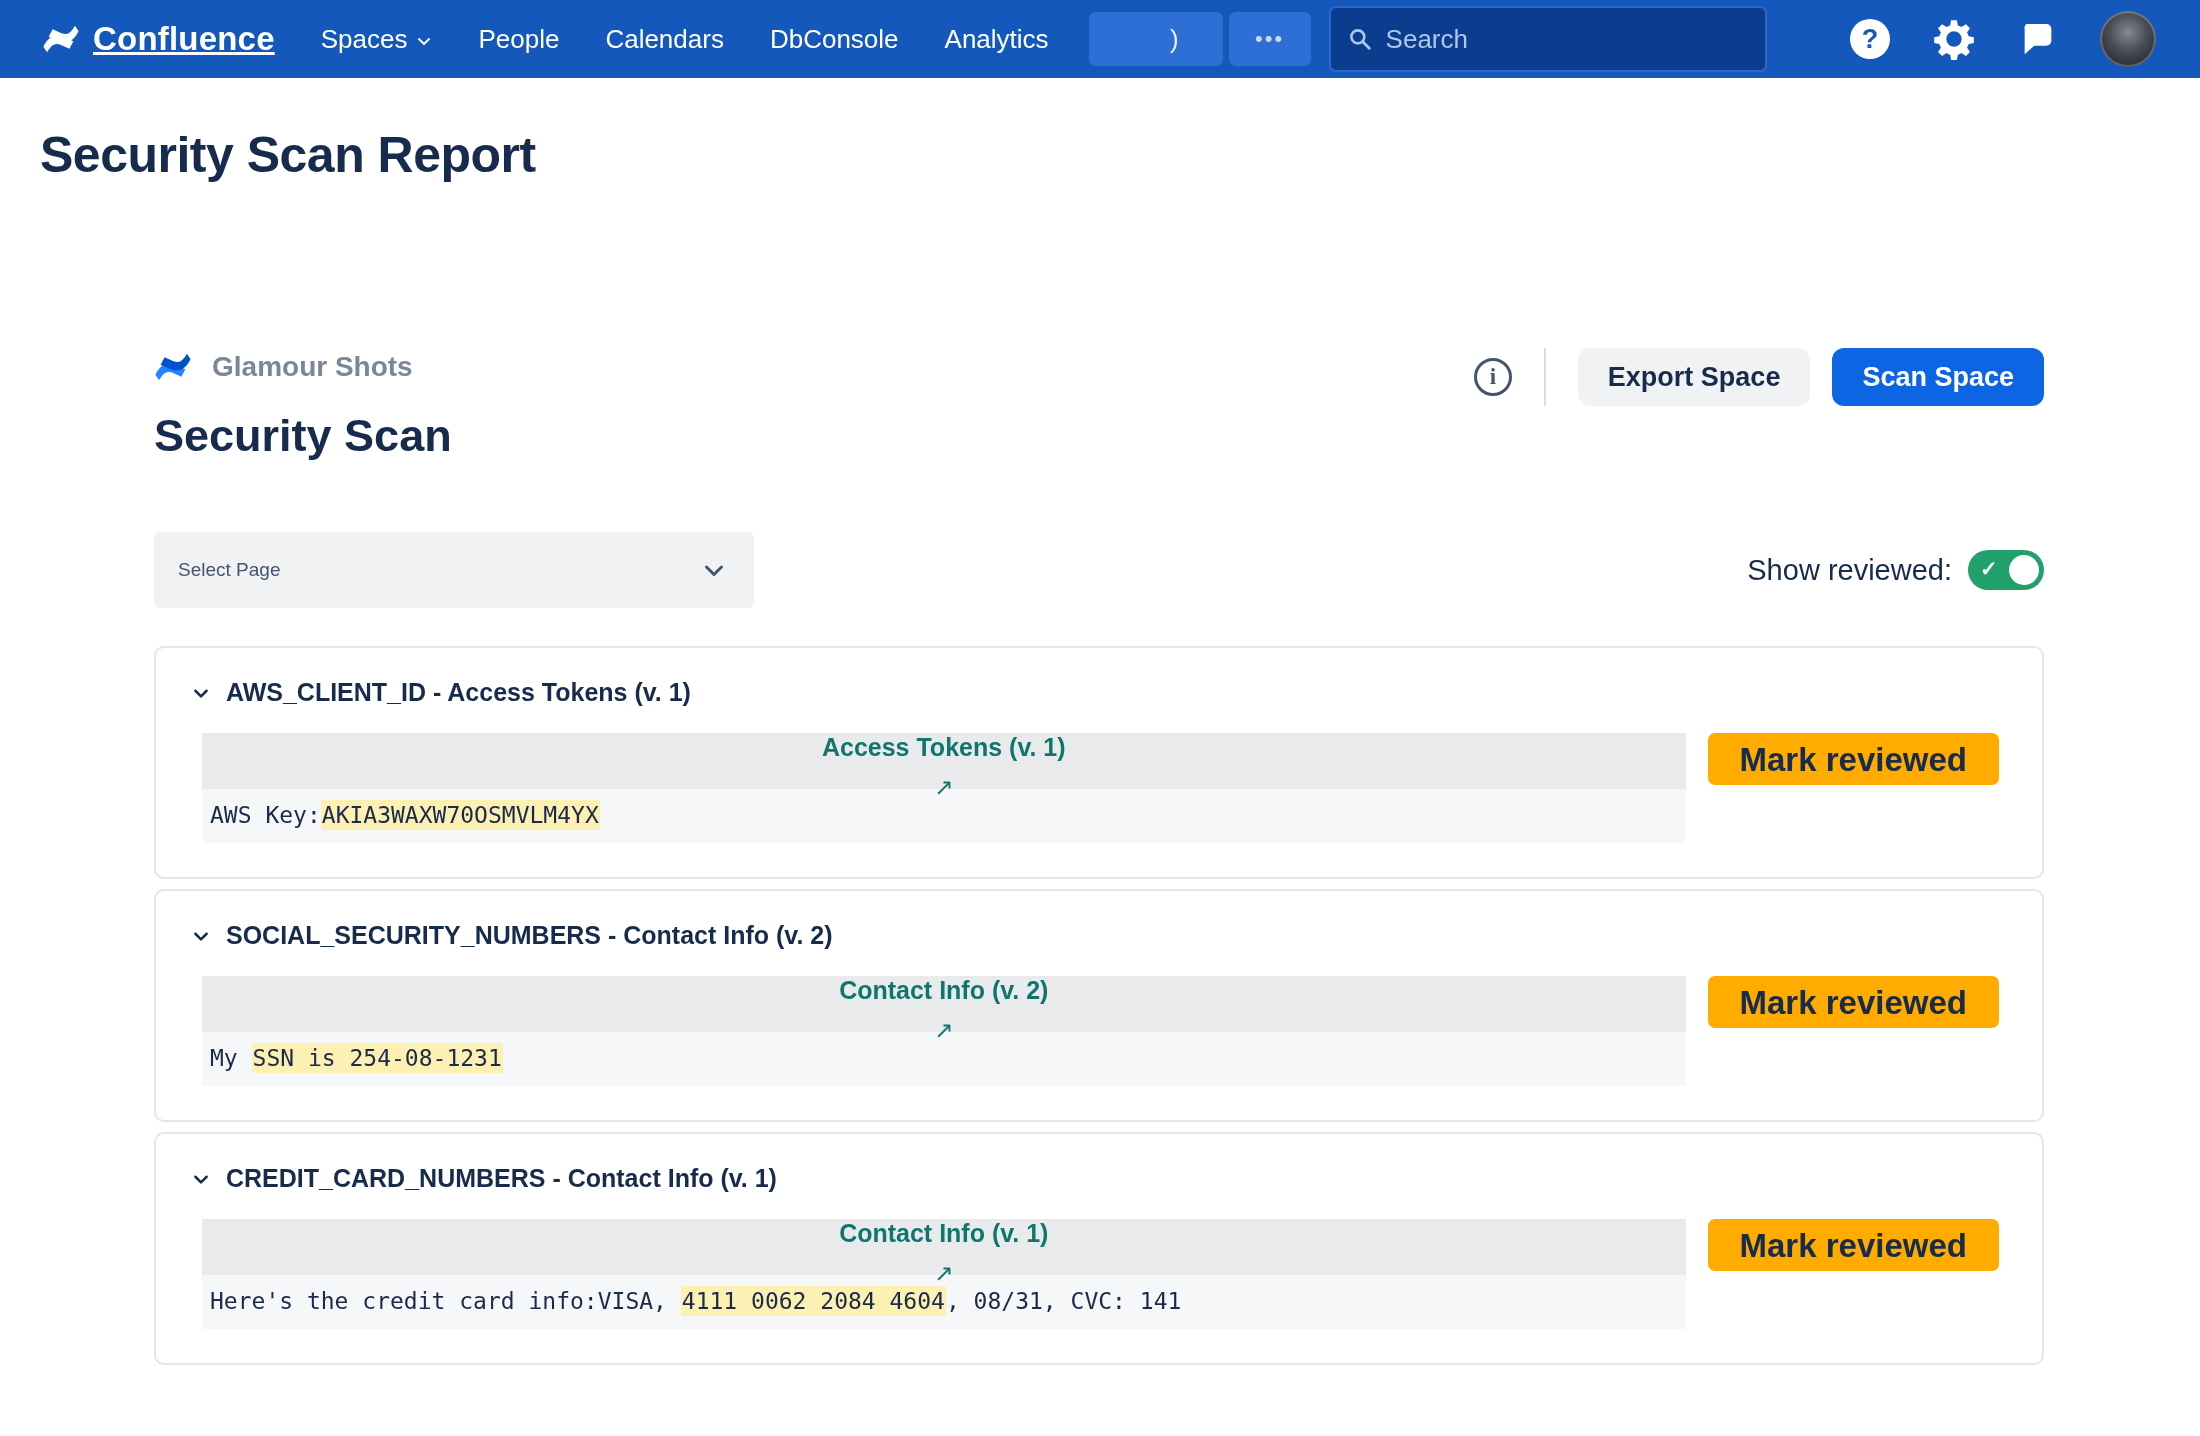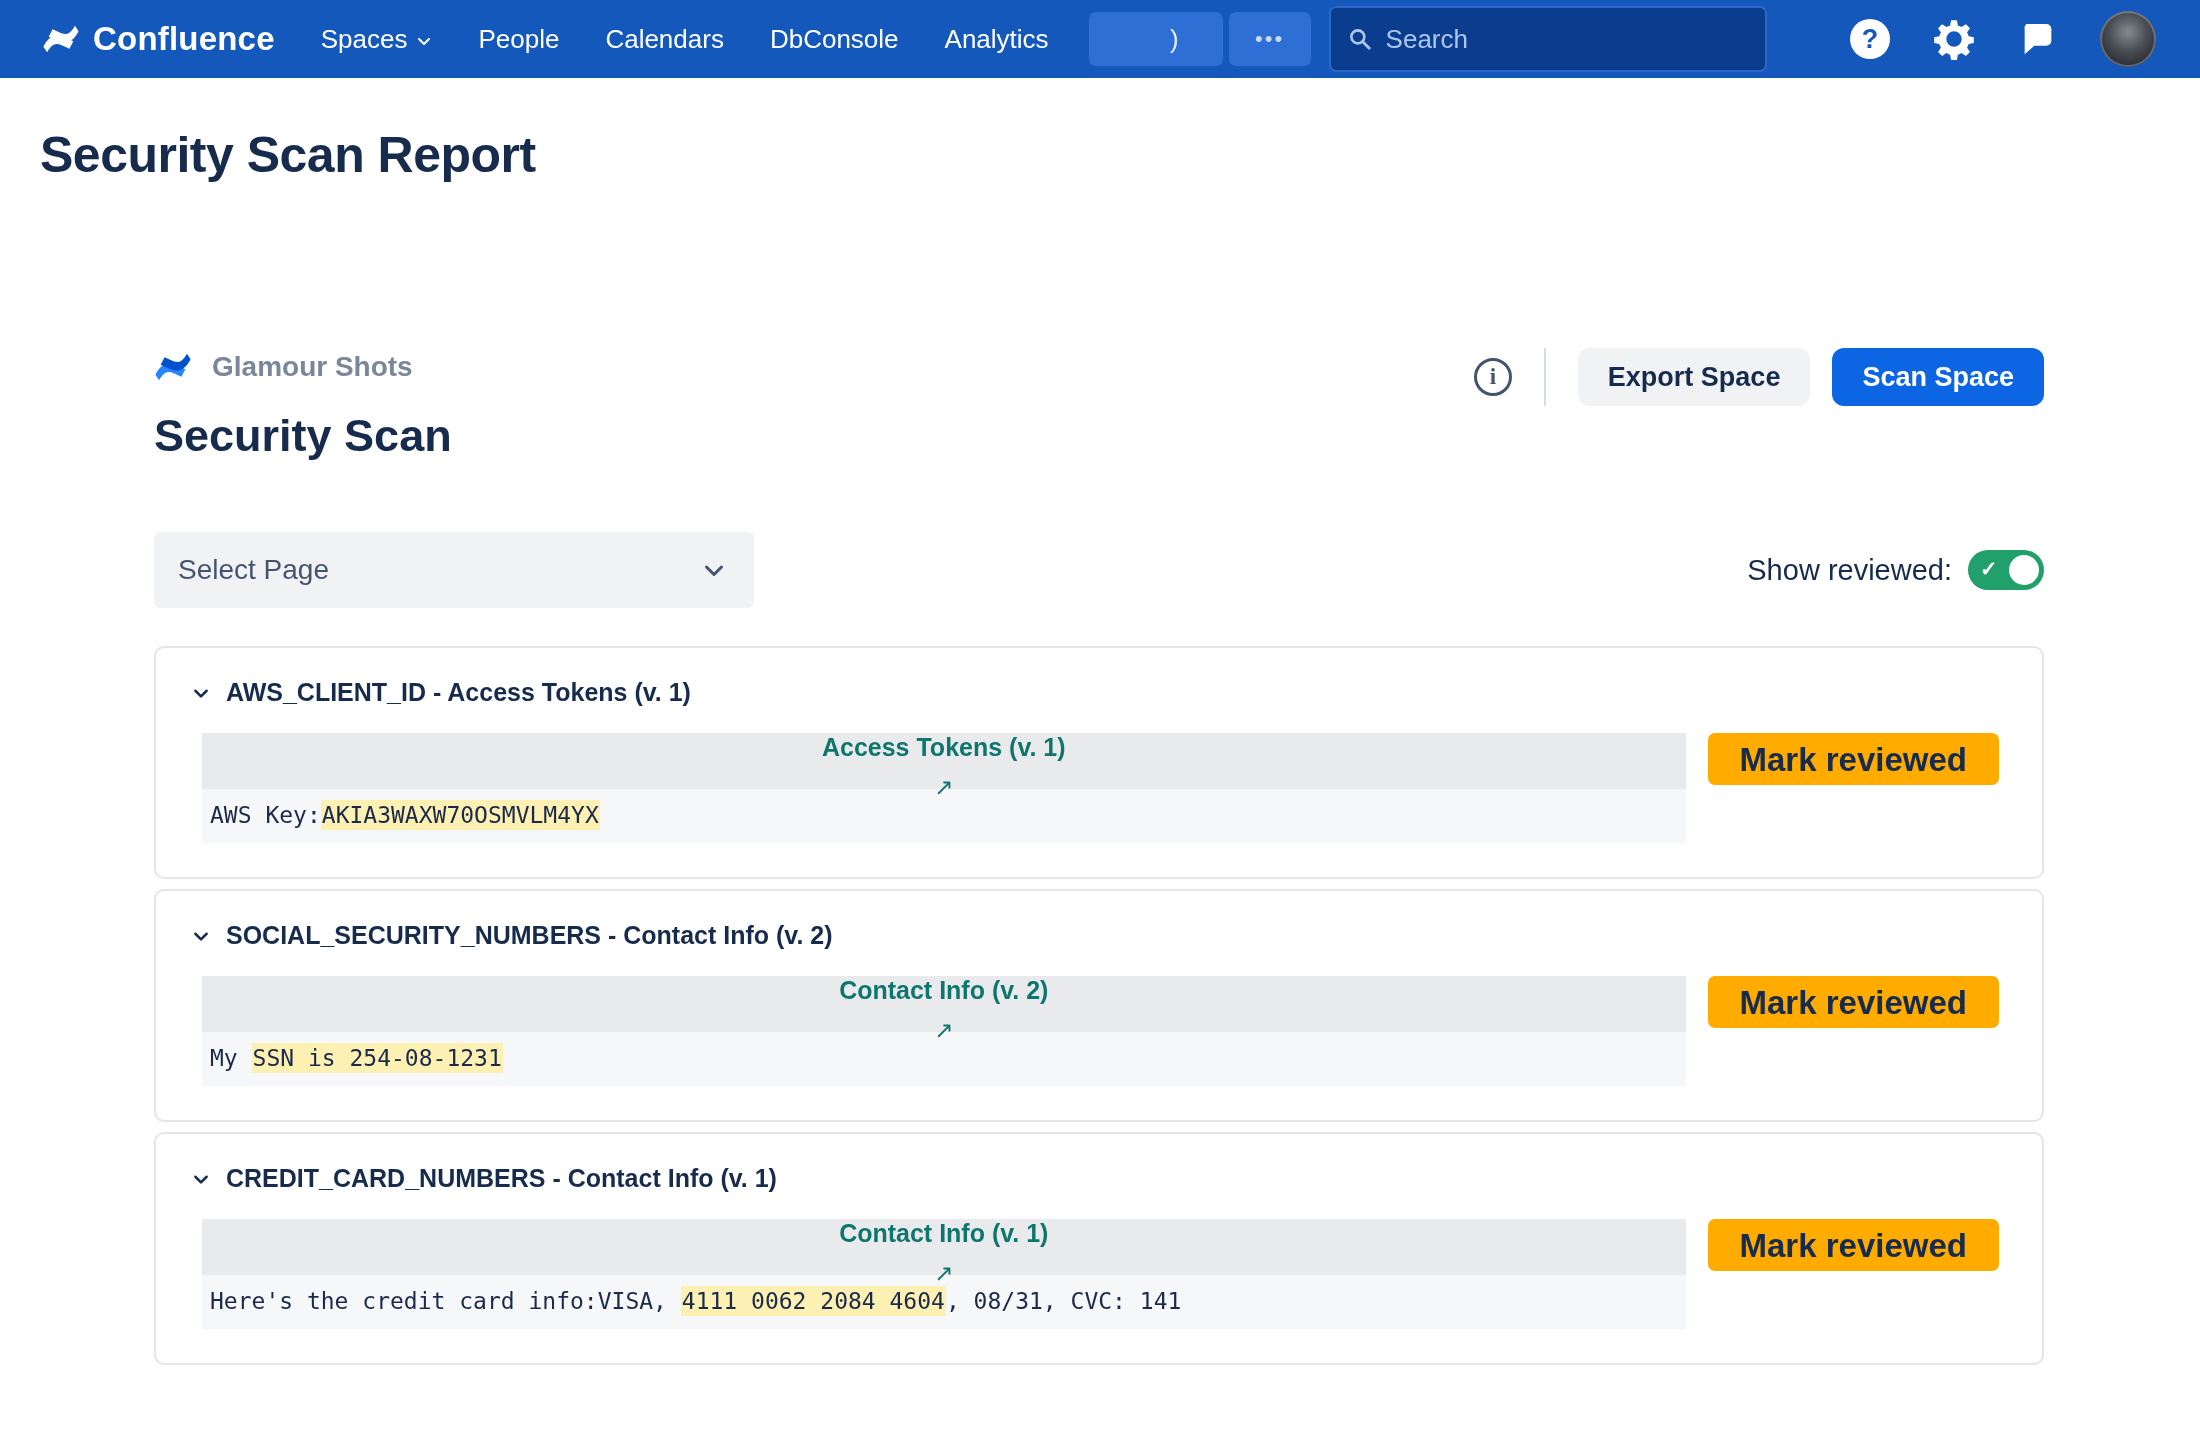--- a/index.html
+++ b/index.html
@@ -13,21 +13,21 @@
   button { border:none; font-family:inherit; cursor:pointer; }
 
   
   .nav {
     height:78px; background:#1558BC;
     display:flex; align-items:center;
     padding:0 44px 0 42px;
   }
   .brand { display:flex; align-items:center; gap:13px; margin-right:46px; cursor:pointer; }
   .brand-mark svg { width:38px; height:38px; display:block; }
-  .brand-name { font-size:33px; font-weight:700; color:#fff; letter-spacing:0.2px; }
+  .brand-name { font-size:33px; font-weight:700; color:#fff; letter-spacing:0.2px;text-decoration:underline; }
   .nav-links { display:flex; align-items:center; gap:46px; }
   .nav-link { font-size:26px; font-weight:500; color:#fff; cursor:pointer; display:flex; align-items:center; gap:9px; white-space:nowrap; }
   .nav-link svg { width:16px; height:16px; margin-top:4px; }
   .nav-pills { display:flex; gap:6px; margin-left:40px; }
   .pill { height:54px; background:#2E6FD6; border-radius:7px; color:#E8F0FE; font-size:26px;
           display:flex; align-items:center; justify-content:center; }
   .pill-create { width:134px; justify-content:flex-end; padding-right:44px; }
   .pill-more { width:82px; font-size:22px; letter-spacing:2px; color:#C9DBF6; }
   .search { width:438px; height:66px; margin-left:18px;
             background:#0B3D8F; border:2px solid #2B66C9; border-radius:7px;
@@ -63,21 +63,21 @@
                display:flex; align-items:center; justify-content:center; cursor:pointer; }
   .vdivider { width:2px; height:58px; background:#D8DCE3; margin:0 10px; }
   .btn { height:58px; border-radius:12px; font-size:27px; font-weight:600; padding:0 30px;
          display:flex; align-items:center; white-space:nowrap; }
   .btn-export { background:#F1F2F4; color:#172B4D; }
   .btn-scan   { background:#0C66E4; color:#ffffff; }
 
   .controls-row { display:flex; justify-content:space-between; align-items:center; margin-top:70px; }
   .select { width:600px; height:76px; background:#F1F2F4; border-radius:6px; cursor:pointer;
             display:flex; align-items:center; justify-content:space-between;
-            padding:0 28px 0 24px; font-size:28px; color:#44546F; }
+            padding:0 28px 0 24px; font-size:19px; color:#44546F; }
   .select svg { width:24px; height:24px; color:#44546F; }
   .reviewed { display:flex; align-items:center; gap:16px; font-size:29px; color:#172B4D; }
   .toggle { position:relative; width:76px; height:40px; border-radius:22px; background:#22A06B; cursor:pointer; }
   .toggle .knob  { position:absolute; right:5px; top:5px; width:30px; height:30px; border-radius:50%; background:#fff; }
   .toggle .check { position:absolute; left:12px; top:50%; transform:translateY(-54%);
                    color:#fff; font-size:21px; font-weight:700; }
 
   .findings { margin-top:38px; display:flex; flex-direction:column; gap:10px; }
   .card { border:2px solid #E3E5E9; border-radius:10px; padding:30px 43px 34px 36px; background:#fff; }
   .card-title-row { display:flex; align-items:center; gap:16px; margin-bottom:26px; }

